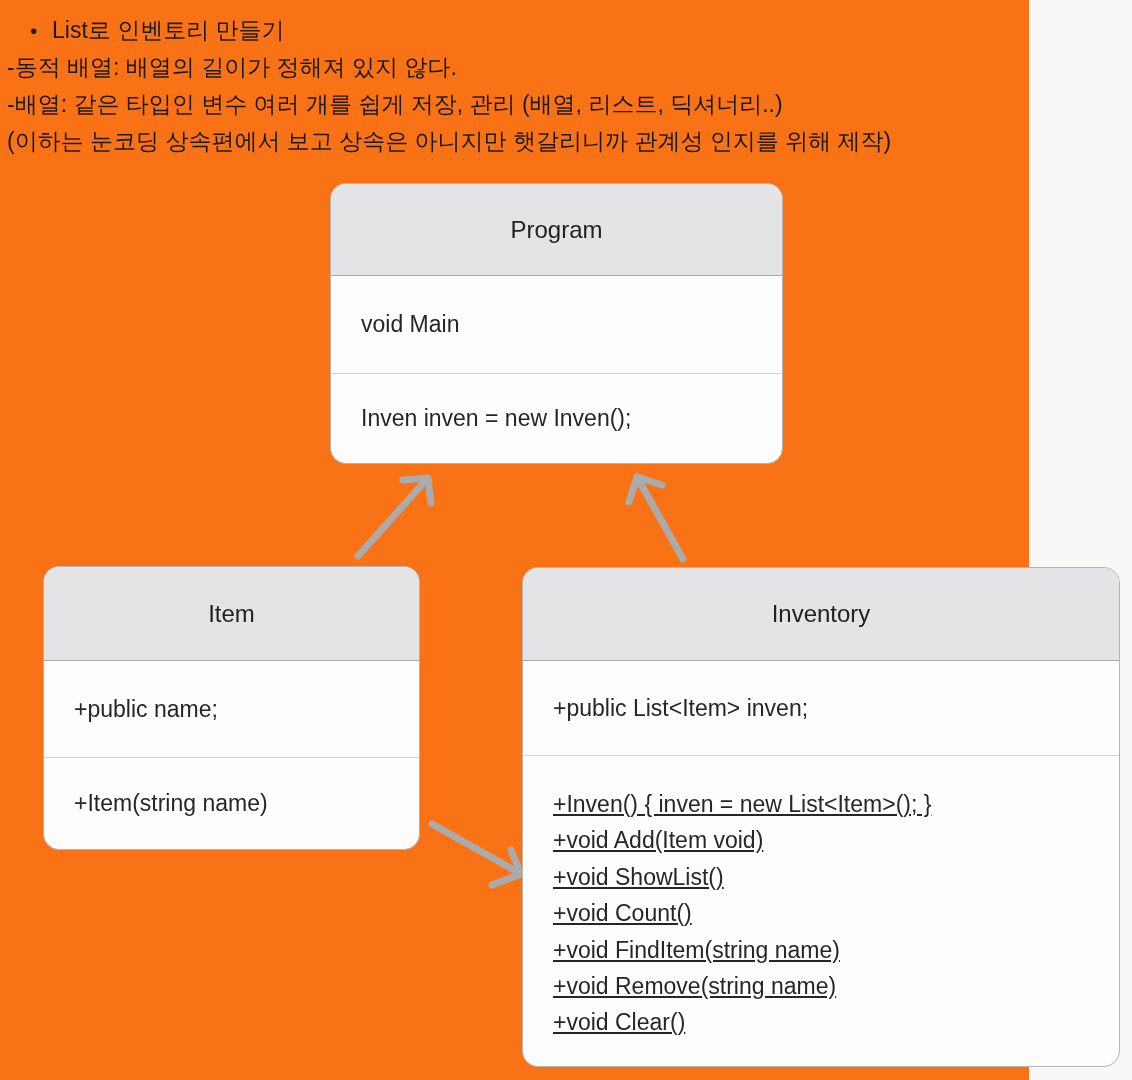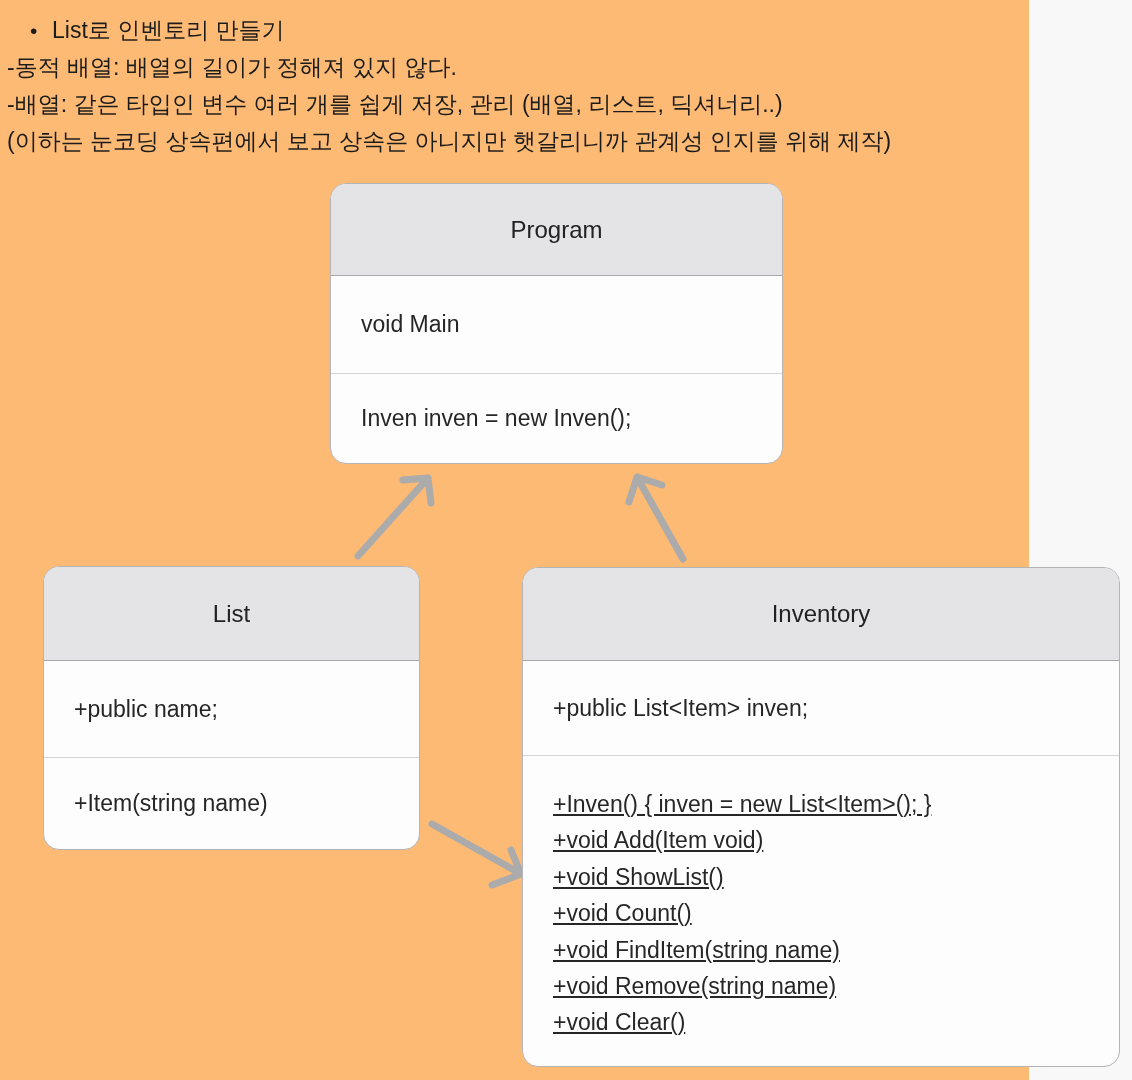--- a/index.html
+++ b/index.html
@@ -10,21 +10,21 @@
     width: 1132px;
     height: 1080px;
     background: #f8f8f8;
     font-family: "Liberation Sans", "DejaVu Sans", sans-serif;
     overflow: hidden;
   }
   .canvas {
     position: relative;
     width: 1029px;
     height: 1080px;
-    background: #fdba74;
+    background: #f97316;
   }
 
   
   .notes {
     position: absolute;
     left: 7px;
     top: 12px;
     font-size: 23px;
     line-height: 37px;
     color: #1b1b1b;
@@ -143,21 +143,21 @@
     </div>
     <div class="box-section sec-methods">
       <ul>
           <li class="box-line">Inven inven = new Inven();</li>
         </ul>
     </div>
   </div>
 
   <div class="class-box" id="box-item">
     <div class="box-header">
-      <span>List</span>
+      <span>Item</span>
     </div>
     <div class="box-section sec-fields">
       <ul>
           <li class="box-line">+public name;</li>
         </ul>
     </div>
     <div class="box-section sec-methods">
       <ul>
           <li class="box-line">+Item(string name)</li>
         </ul>

